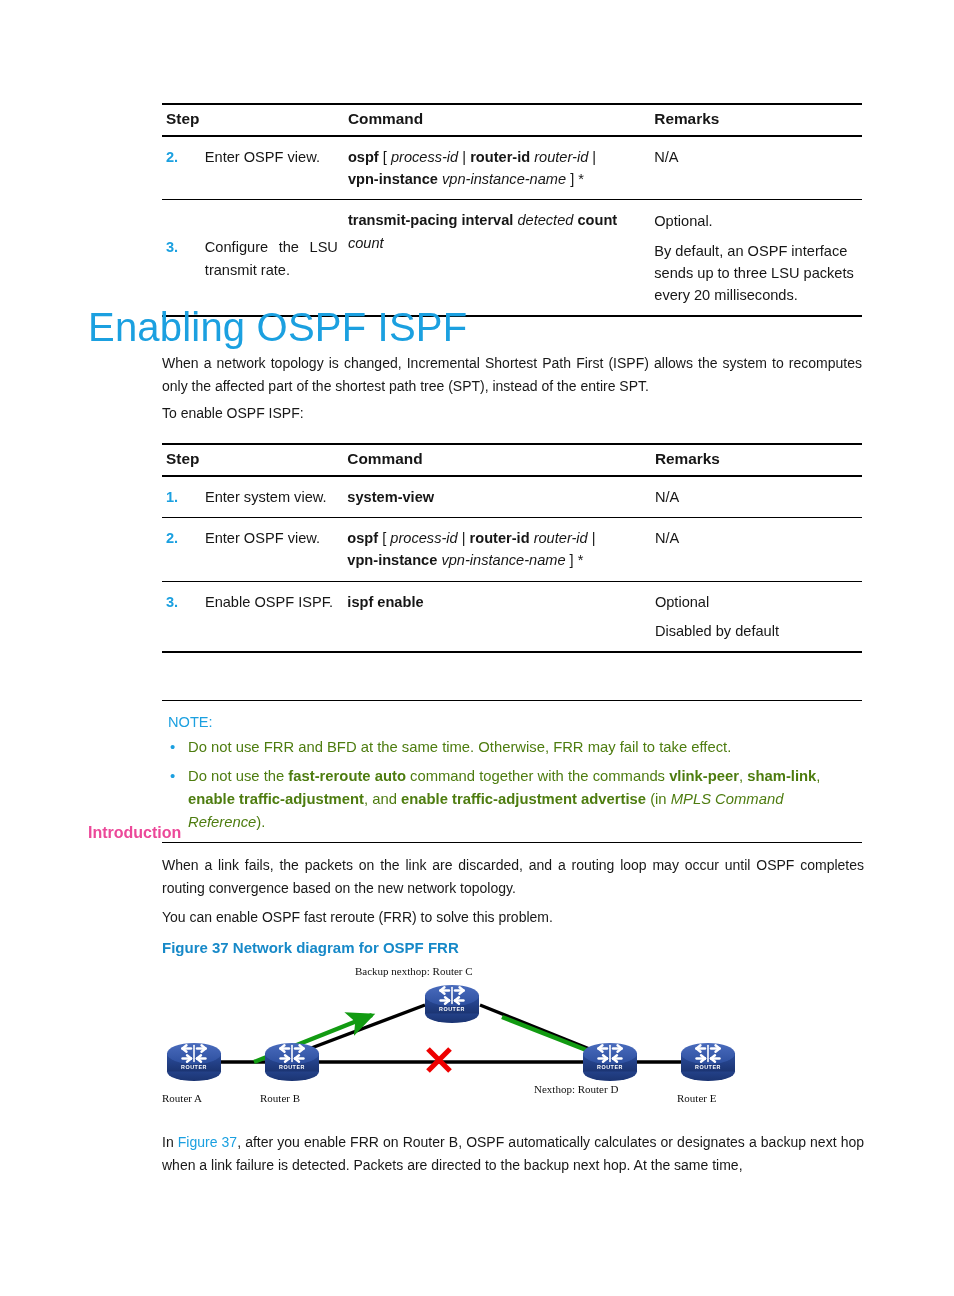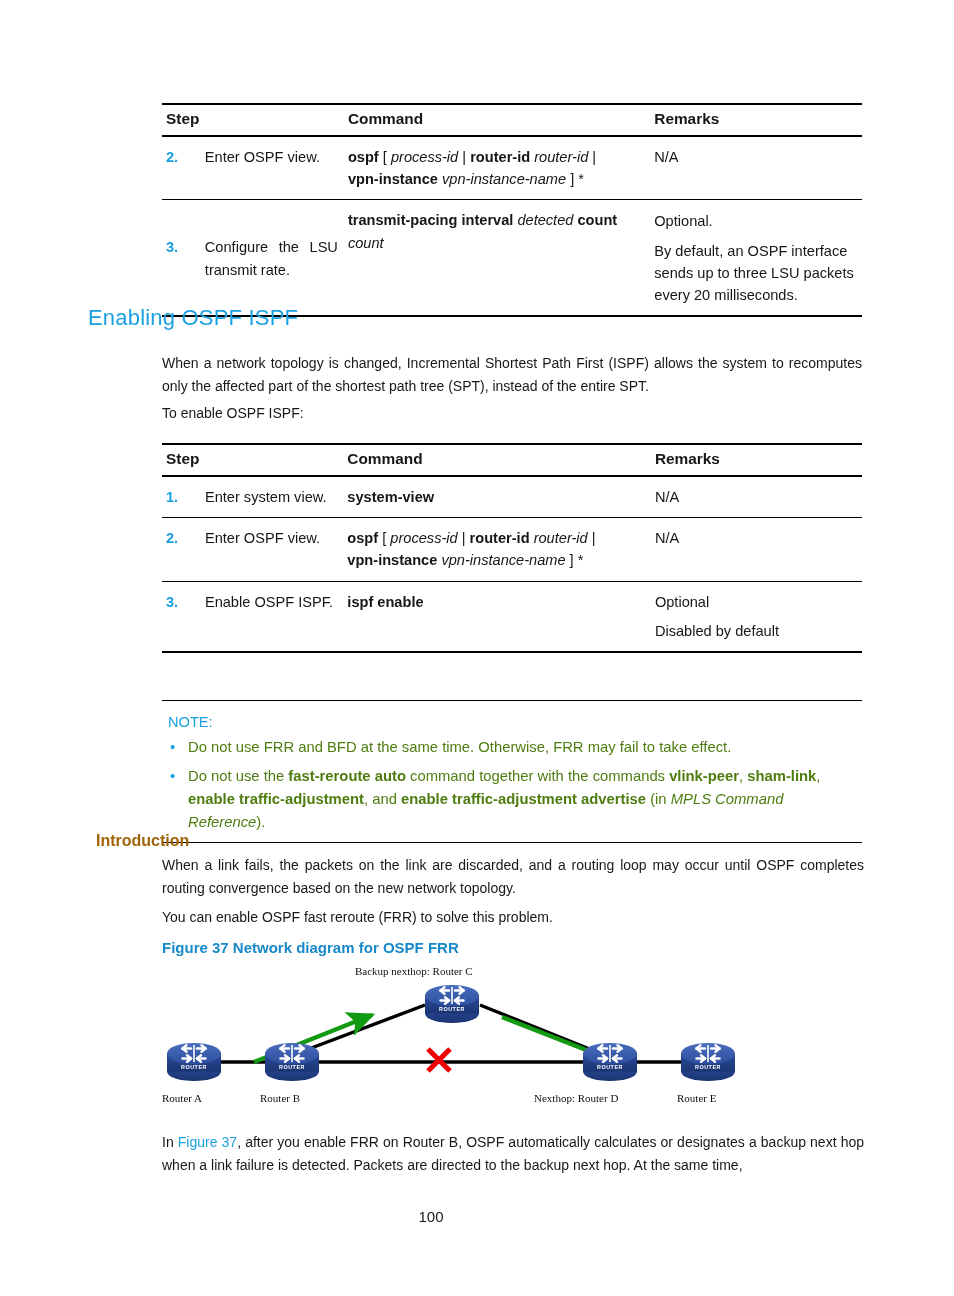--- a/index.html
+++ b/index.html
@@ -37,28 +37,28 @@
   }
 
   
   .h1 {
     font-family: "Liberation Sans", sans-serif;
     font-weight: 400;
     color: #1ba0e0;
     letter-spacing: 0.2px;
     margin: 0;
   }
-  .h1-sm { font-size: 22px; }
+  .h1-sm { font-size: 40px; }
   .h1-lg { font-size: 40px; }
   .h3 {
     font-family: "Liberation Sans", sans-serif;
     font-weight: bold;
     font-size: 16px;
-    color: #a16207;
-    margin: 8px;
+    color: #ec4899;
+    margin: 0;
   }
   .fig-caption {
     font-family: "Liberation Sans", sans-serif;
     font-weight: bold;
     font-size: 15px;
     color: #1789c8;
     margin: 0;
   }
   .linkish { color: #1ba0e0; }
 
@@ -331,22 +331,21 @@
         <g stroke="#ee0000" stroke-width="5.2" stroke-linecap="butt">
           <line x1="278" y1="84" x2="300" y2="106"></line>
           <line x1="300" y1="84" x2="278" y2="106"></line>
         </g>
       </svg>
 
       
       <div class="net-label" style="left:205px; top:0px;">Backup nexthop: Router C</div>
       <div class="net-label" style="left:12px; top:127px;">Router A</div>
       <div class="net-label" style="left:110px; top:127px;">Router B</div>
-      <div class="net-label" style="left:384px; top:127px;">Nexthop: Router D</div>
+      <div class="net-label" style="left:384px; top:118px;">Nexthop: Router D</div>
       <div class="net-label" style="left:527px; top:127px;">Router E</div>
     </div>
   </div>
 
   <p class="body-text" style="position:absolute; top:1131px; left:162px; width:702px;"><span>In </span><span class="linkish">Figure 37</span><span>, after you enable FRR on Router B, OSPF automatically calculates or designates a backup next hop when a link failure is detected. Packets are directed to the backup next hop. At the same time,</span></p>
 
-  <div class="page-num" style="top:1208px;">100</div>
 
 </div>
 
 </body></html>

